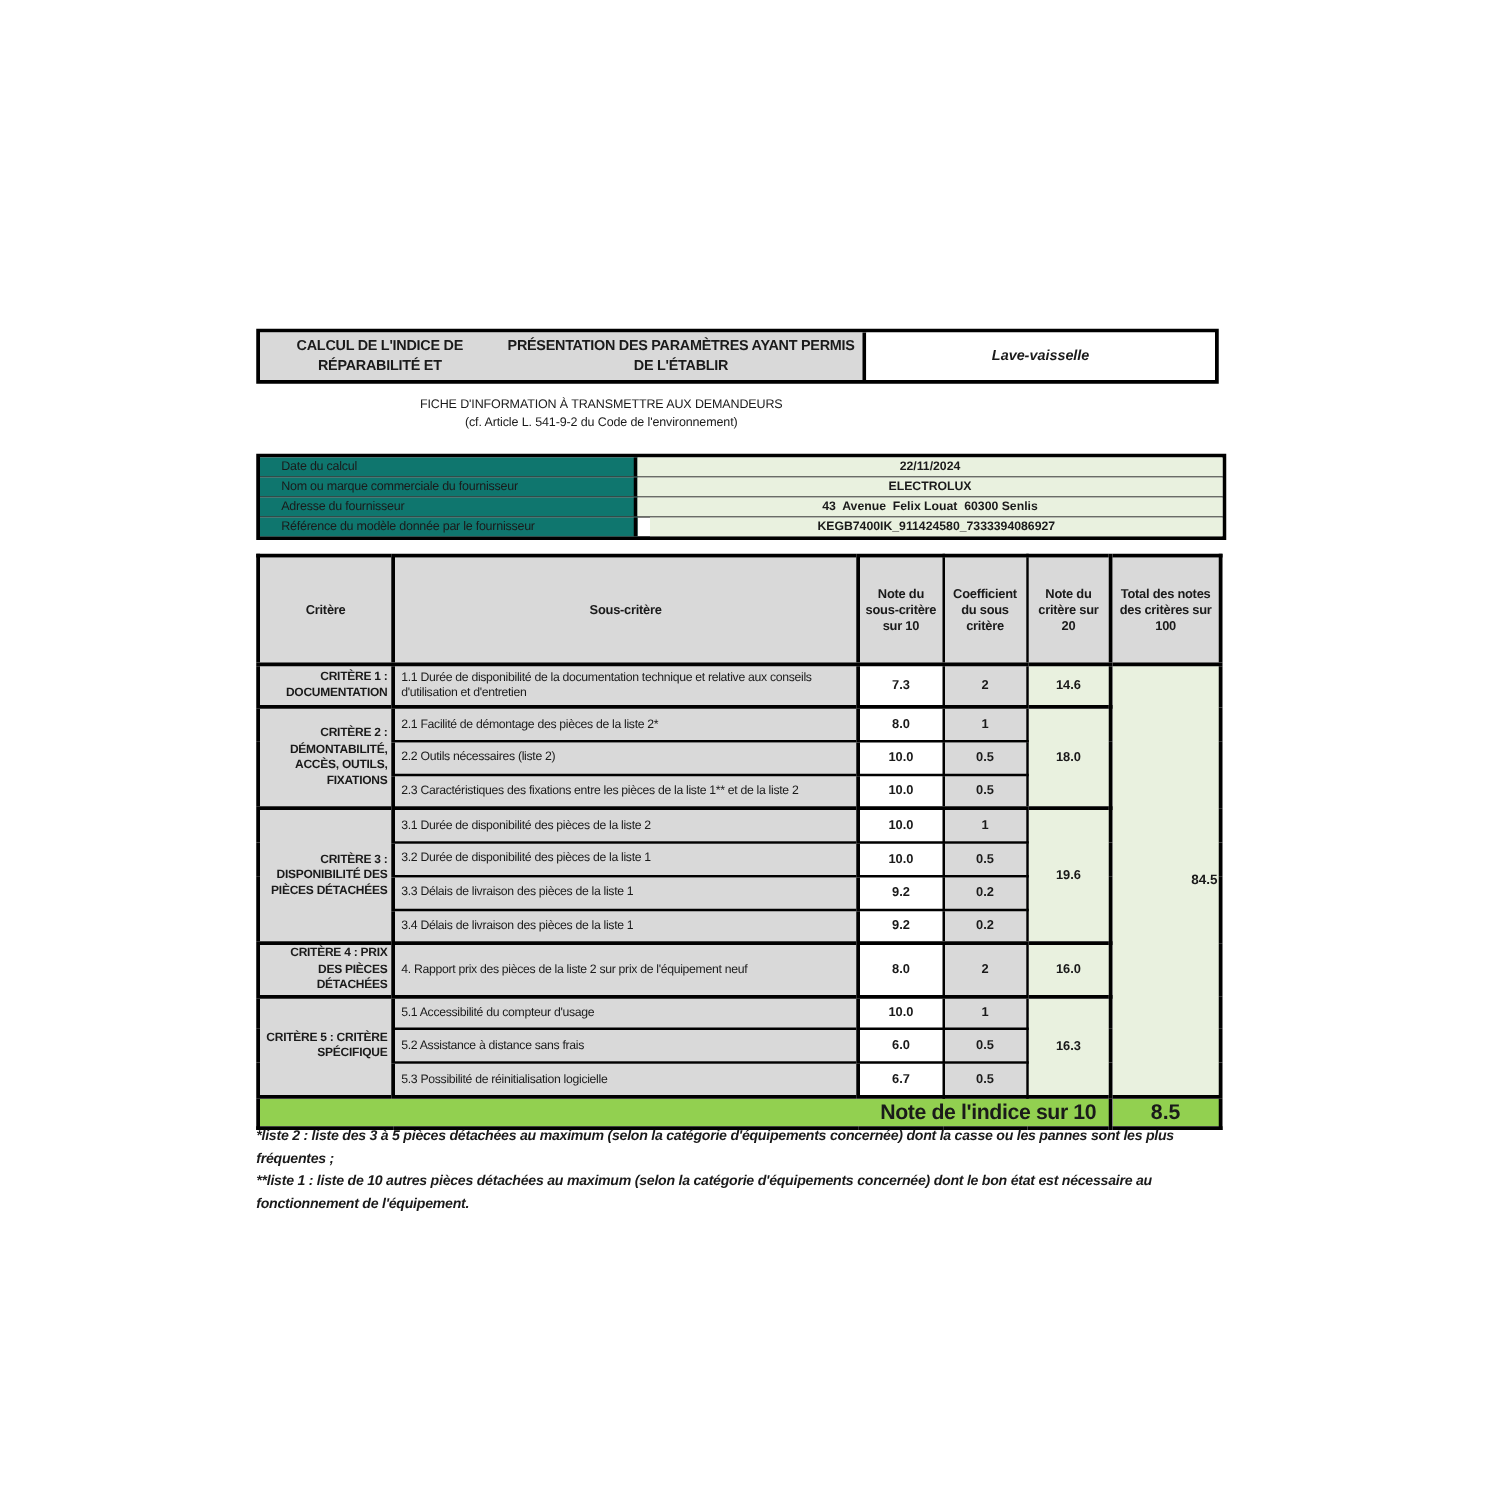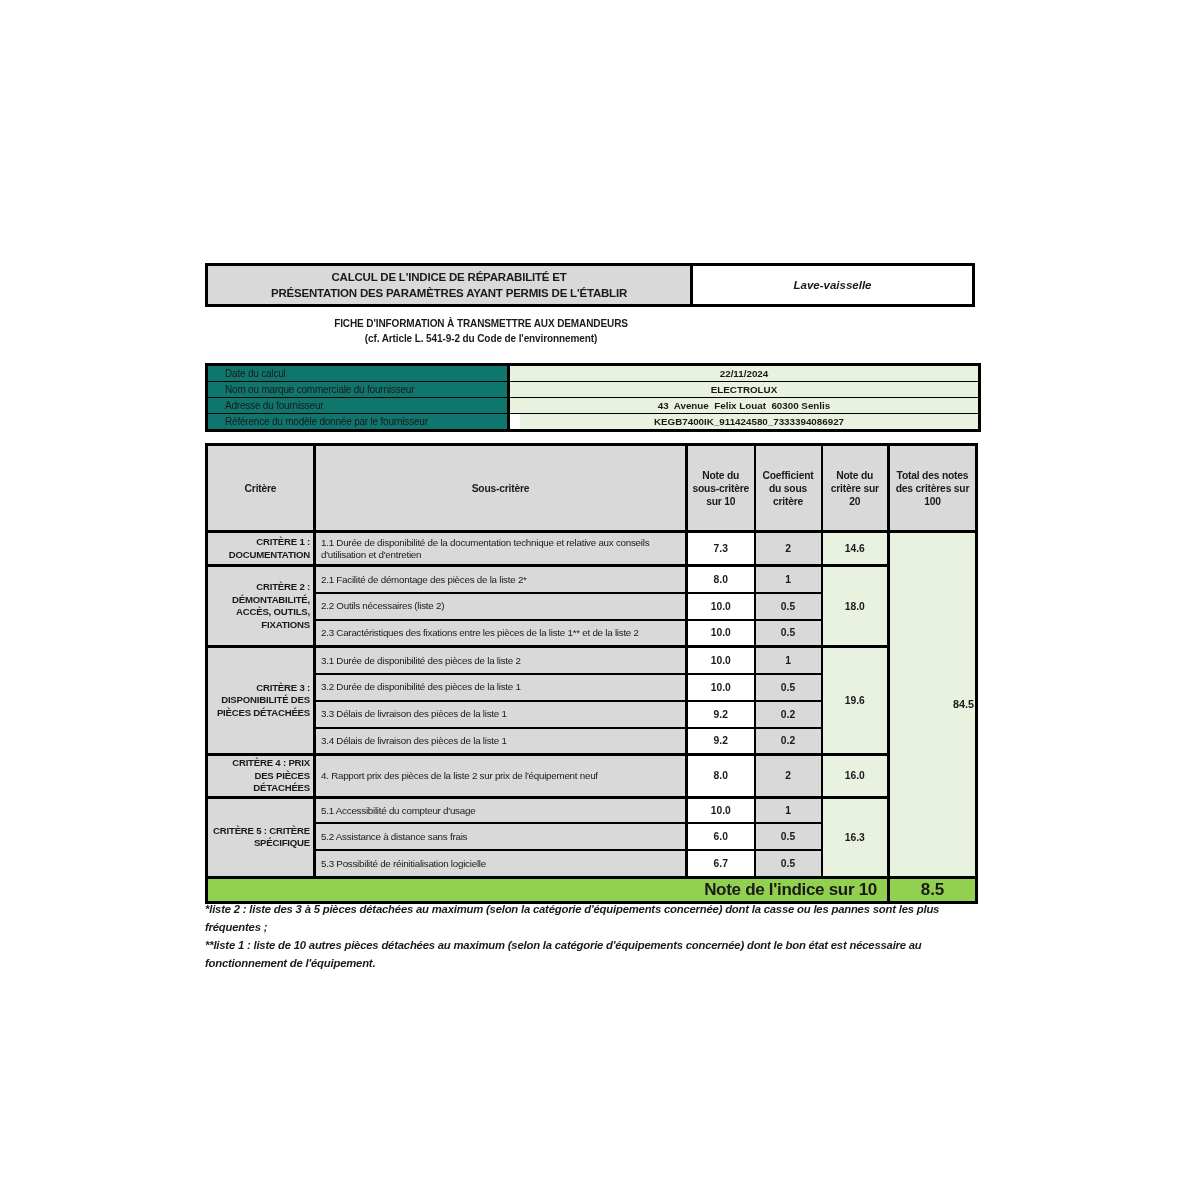--- a/index.html
+++ b/index.html
@@ -7,32 +7,32 @@
     width:1200px;height:1200px;background:#ffffff;overflow:hidden;position:relative;
     font-family:"Liberation Sans",sans-serif;color:#1a1a1a;
     -webkit-font-smoothing:antialiased;
   }
   .sheet{position:absolute;left:205px;top:263px;width:770px;}
 
   
   .hdr{display:flex;border:3px solid #000;height:38px;}
   .hdr-title{
     width:482px;background:#d9d9d9;border-right:3px solid #000;
-    display:flex;flex-direction:column;justify-content:center;align-items:center;
+    display:flex;flex-direction:row;justify-content:center;align-items:center;
     font-weight:bold;font-size:11.5px;line-height:16px;text-align:center;letter-spacing:-0.2px;
   }
   .hdr-product{
     flex:1;background:#fff;display:flex;justify-content:center;align-items:center;
     font-weight:bold;font-style:italic;font-size:11.5px;
   }
 
   
   .subtitle{
     position:absolute;left:0;top:53px;width:552px;text-align:center;
-    font-weight:bold;font-size:10px;line-height:15px;letter-spacing:-0.1px;
+    font-weight:normal;font-size:10px;line-height:15px;letter-spacing:-0.1px;
   }
 
   
   .info{position:absolute;left:0;top:100px;width:770px;border:3px solid #000;}
   .info-row{display:flex;border-bottom:1px solid #000;height:15px;}
   .info-row:last-child{border-bottom:none;gap:10px;}
   .info-label{
     width:282px;background:#0f766e;border-right:3px solid #000;
     font-size:10px;line-height:15px;padding-left:17px;letter-spacing:-0.2px;white-space:nowrap;overflow:hidden;
   }

